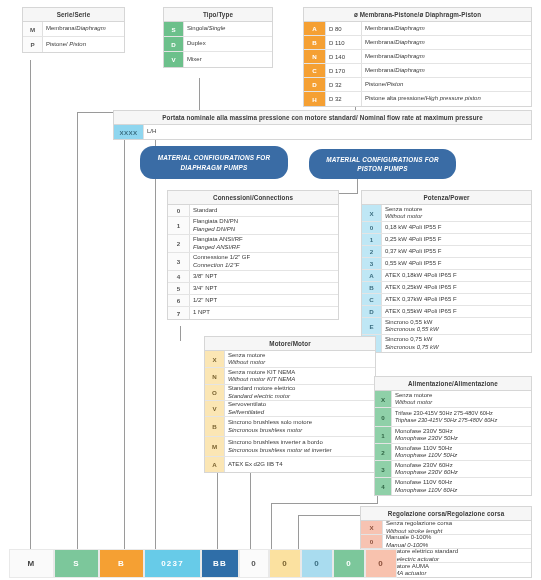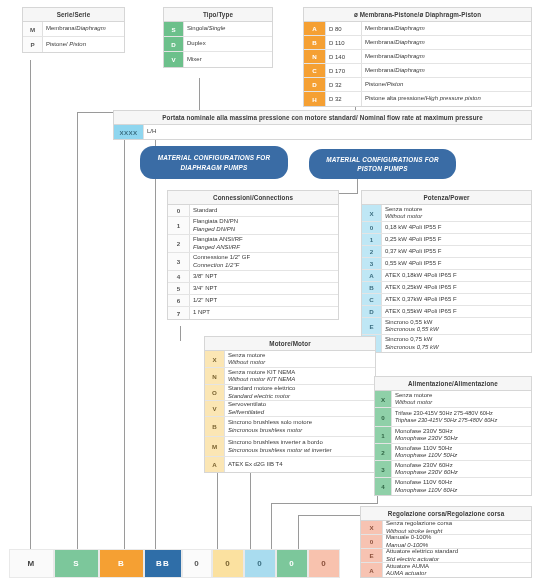--- a/index.html
+++ b/index.html
@@ -462,20 +462,23 @@
 <div id="result-row">
     <div class="rbox r-white" style="width: 45px;">
       <span>M</span>
     </div>
     <div class="rbox r-green" style="width: 45px;">
       <span>S</span>
     </div>
     <div class="rbox r-orange" style="width: 45px;">
       <span>B</span>
     </div>
+    <div class="rbox r-cyan" style="width: 57px;">
+      <span>0237</span>
+    </div>
     <div class="rbox r-navy" style="width: 38px;">
       <span>BB</span>
     </div>
     <div class="rbox r-grey" style="width: 30px;">
       <span>0</span>
     </div>
     <div class="rbox r-cream" style="width: 32px;">
       <span>0</span>
     </div>
     <div class="rbox r-ltblue" style="width: 32px;">

